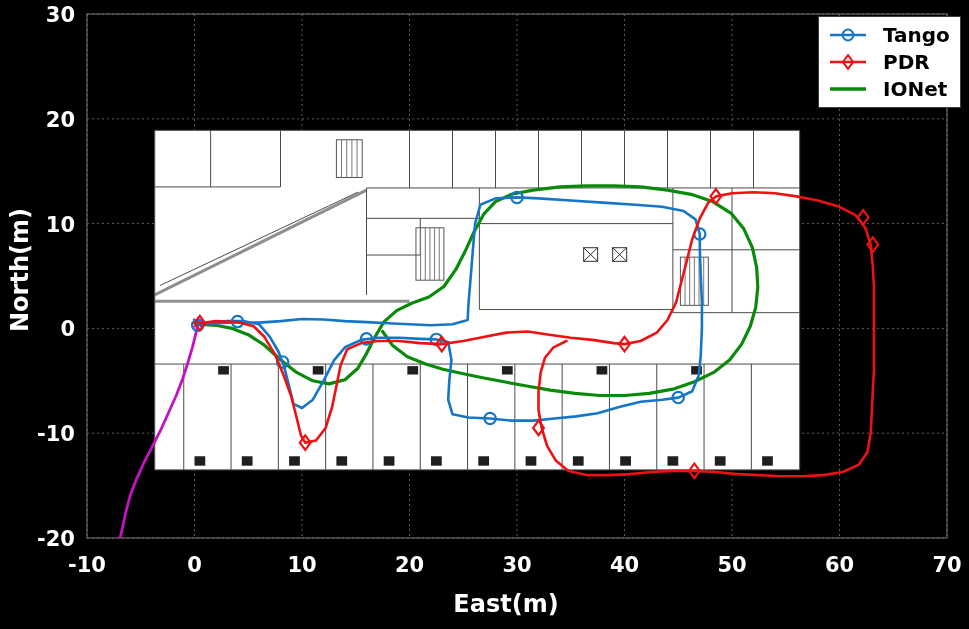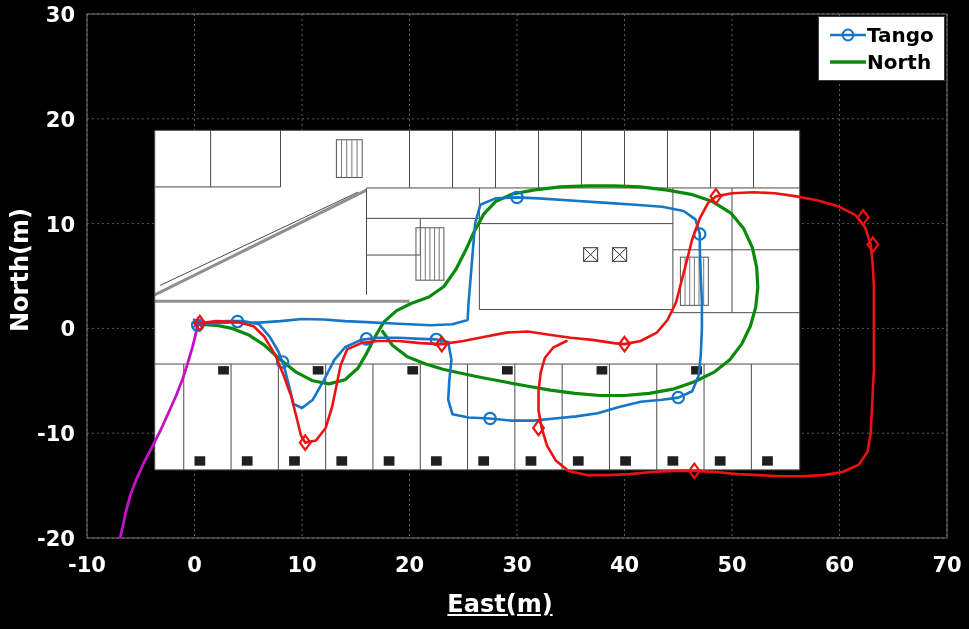--- a/index.html
+++ b/index.html
@@ -1,26 +1,26 @@
 <!DOCTYPE html>
 <html><head>
 <meta charset="utf-8">
 <style>
   html,body{margin:0;padding:0;background:#000;}
   .stage{position:relative;width:969px;height:629px;background:#000;overflow:hidden;
          font-family:"DejaVu Sans",sans-serif;}
   svg#plot-svg{position:absolute;left:0;top:0;}
   text.tick{font-family:"DejaVu Sans",sans-serif;font-size:21px;font-weight:600;fill:#ffffff;}
   .axis-label{position:absolute;color:#fff;font-size:24px;font-weight:600;}
-  .x-label{left:70px;top:590px;width:860px;text-align:center;text-decoration:underline;}
+  .x-label{left:76px;top:590px;width:860px;text-align:center;}
   .y-label{left:-35px;top:265px;width:110px;height:24px;line-height:24px;text-align:center;
            transform:rotate(-90deg);}
   .legend{position:absolute;left:818px;top:16px;background:#ffffff;border:1px solid #3c3c3c;
           padding:7px 10px;display:flex;flex-direction:column;gap:5px;}
-  .legend-item{display:flex;align-items:center;gap:0;}
+  .legend-item{display:flex;align-items:center;gap:16px;}
   .legend-label{font-size:20px;font-weight:600;color:#000;line-height:1.1;}
   .legend-sample{display:inline-block;width:38px;height:22px;}
 </style>
 </head>
 <body>
 
 <div class="stage">
 
   <svg id="plot-svg" width="969" height="629">
       <g>
@@ -190,19 +190,26 @@
   <div class="legend">
     <div class="legend-item">
       <span class="legend-sample"><svg width="38" height="22">
             <line x1="1" y1="11" x2="37" y2="11" stroke="#1576c8" stroke-width="2.6"></line>
             <circle cx="19" cy="11" r="5.4" fill="none" stroke="#1576c8" stroke-width="2"></circle>
           </svg></span>
       <span class="legend-label">Tango</span>
     </div>
     <div class="legend-item">
       <span class="legend-sample"><svg width="38" height="22">
+            <line x1="1" y1="11" x2="37" y2="11" stroke="#ee1111" stroke-width="2.6"></line>
+            <path d="M 19 4.1000000000000005 L 24.1 11 L 19 17.9 L 13.9 11 Z" fill="none" stroke="#ee1111" stroke-width="2"></path>
+          </svg></span>
+      <span class="legend-label">PDR</span>
+    </div>
+    <div class="legend-item">
+      <span class="legend-sample"><svg width="38" height="22">
             <line x1="1" y1="11" x2="37" y2="11" stroke="#0a8a0a" stroke-width="3.4"></line>
           </svg></span>
-      <span class="legend-label">North</span>
+      <span class="legend-label">IONet</span>
     </div>
   </div>
 
 </div>
 
 </body></html>

